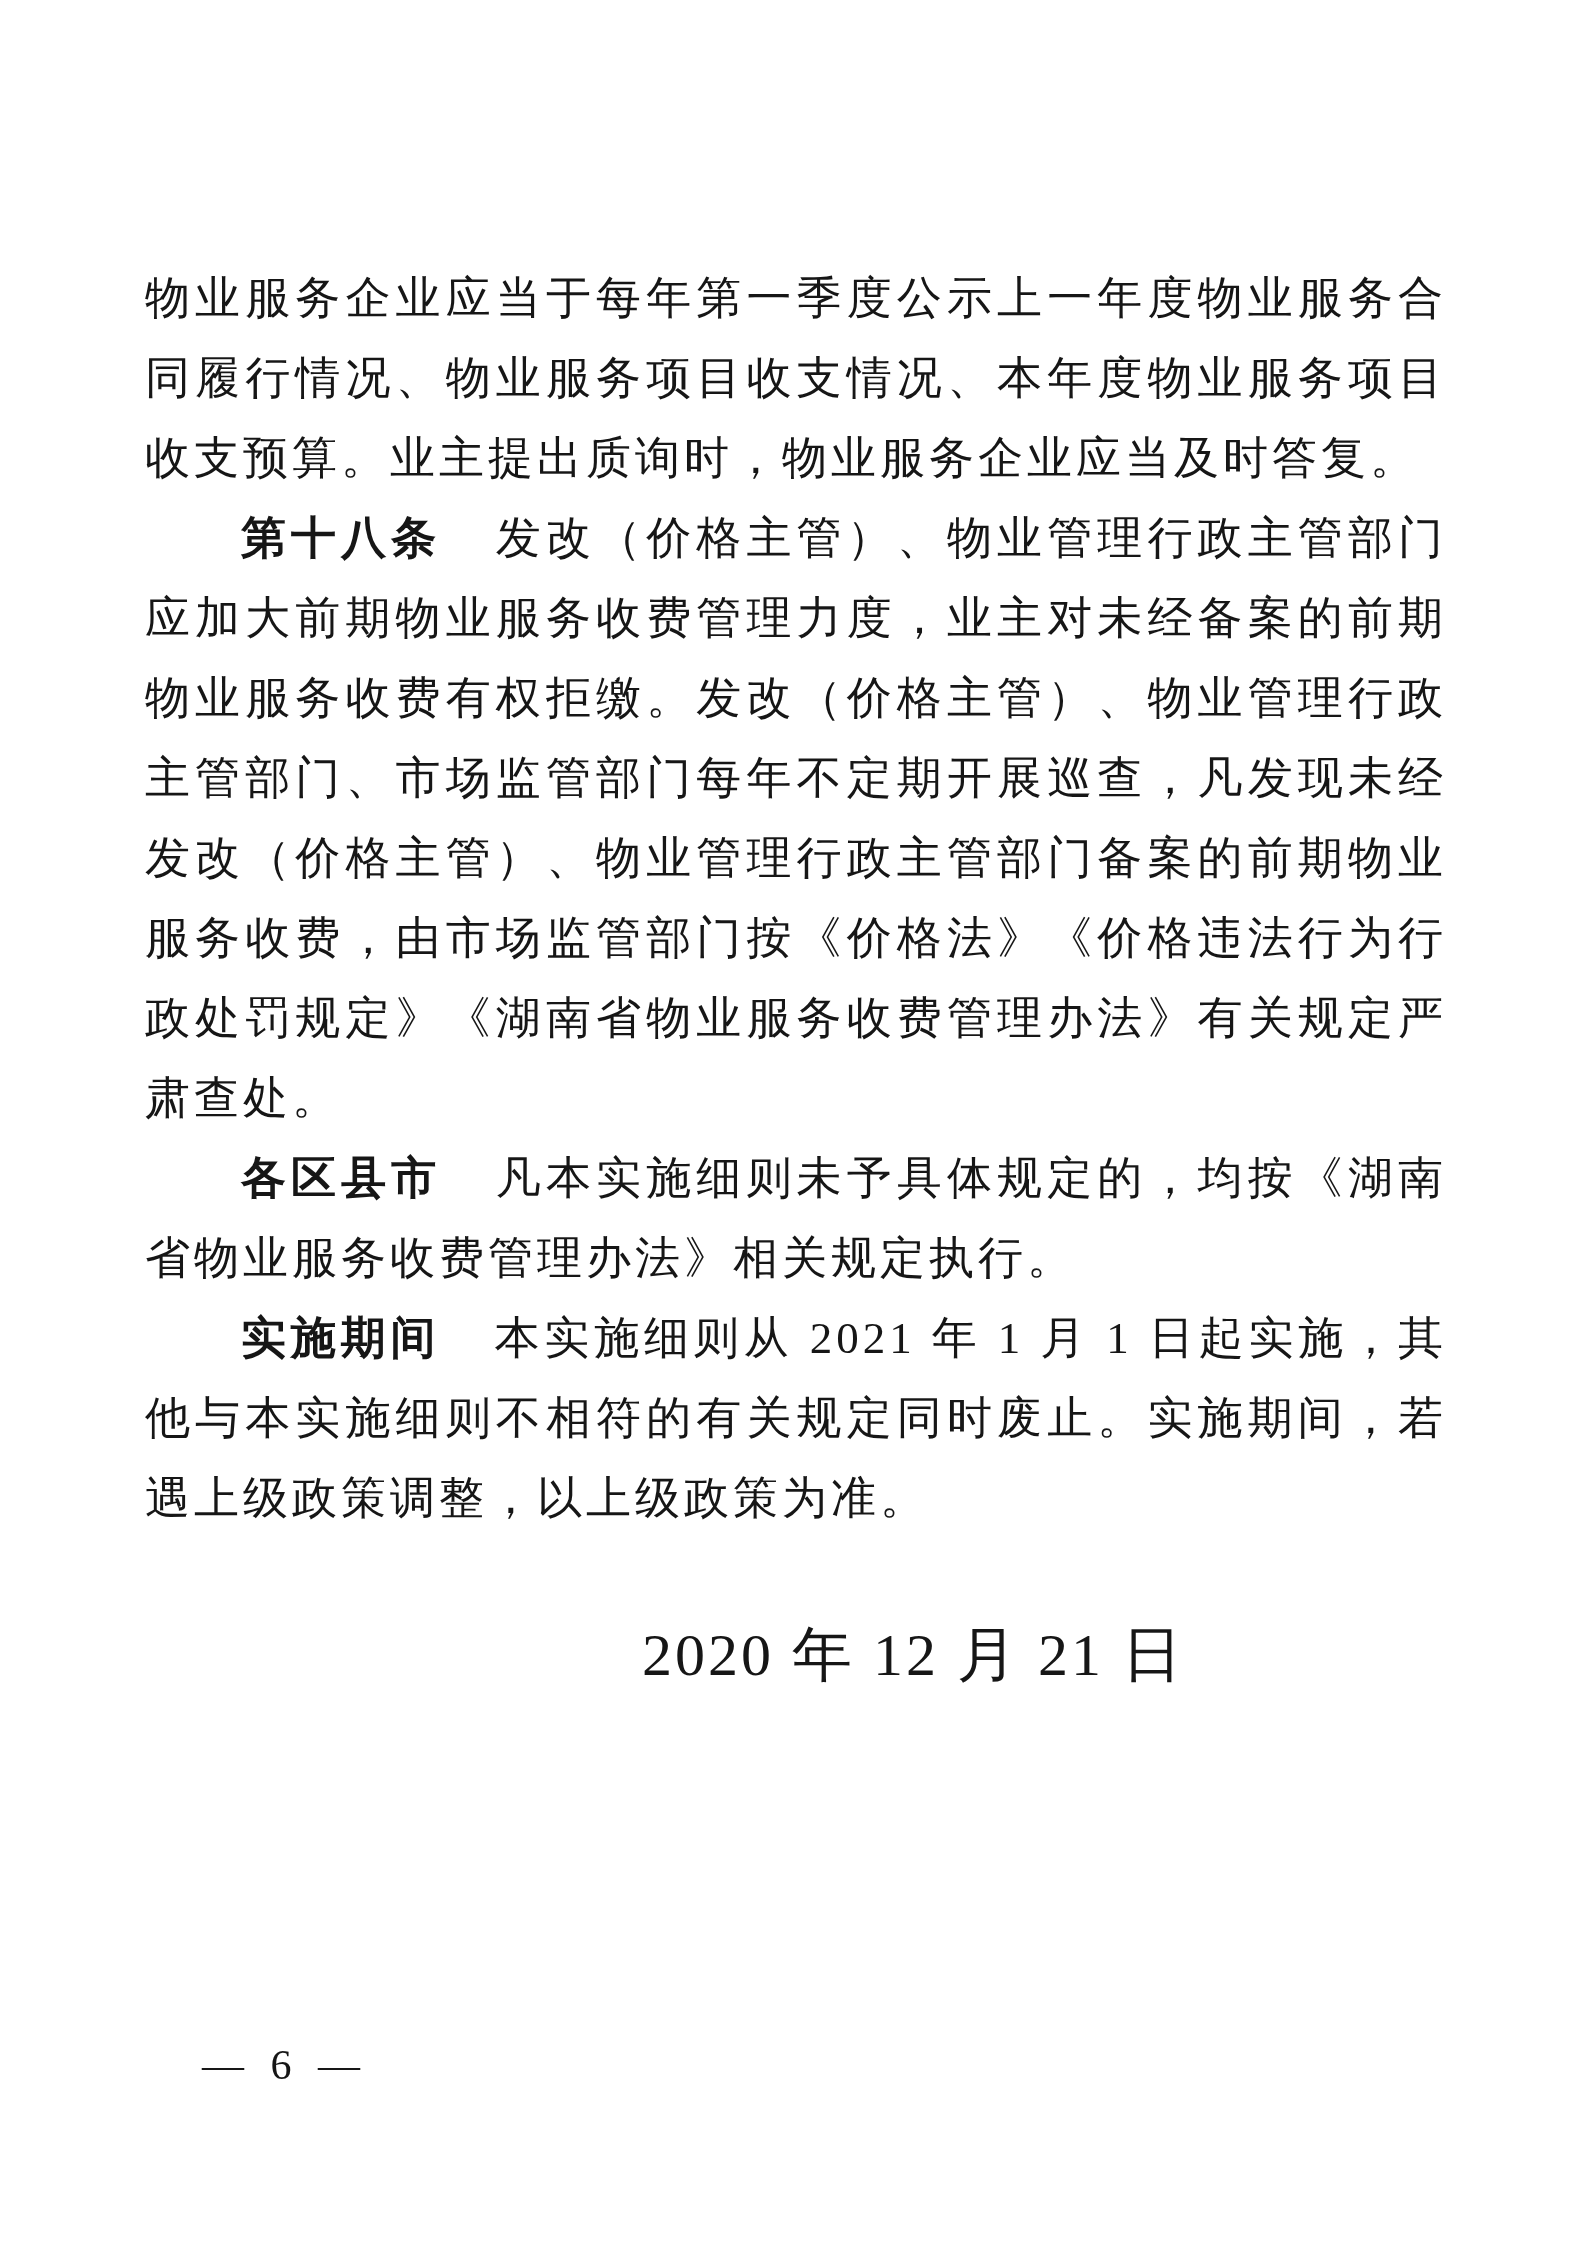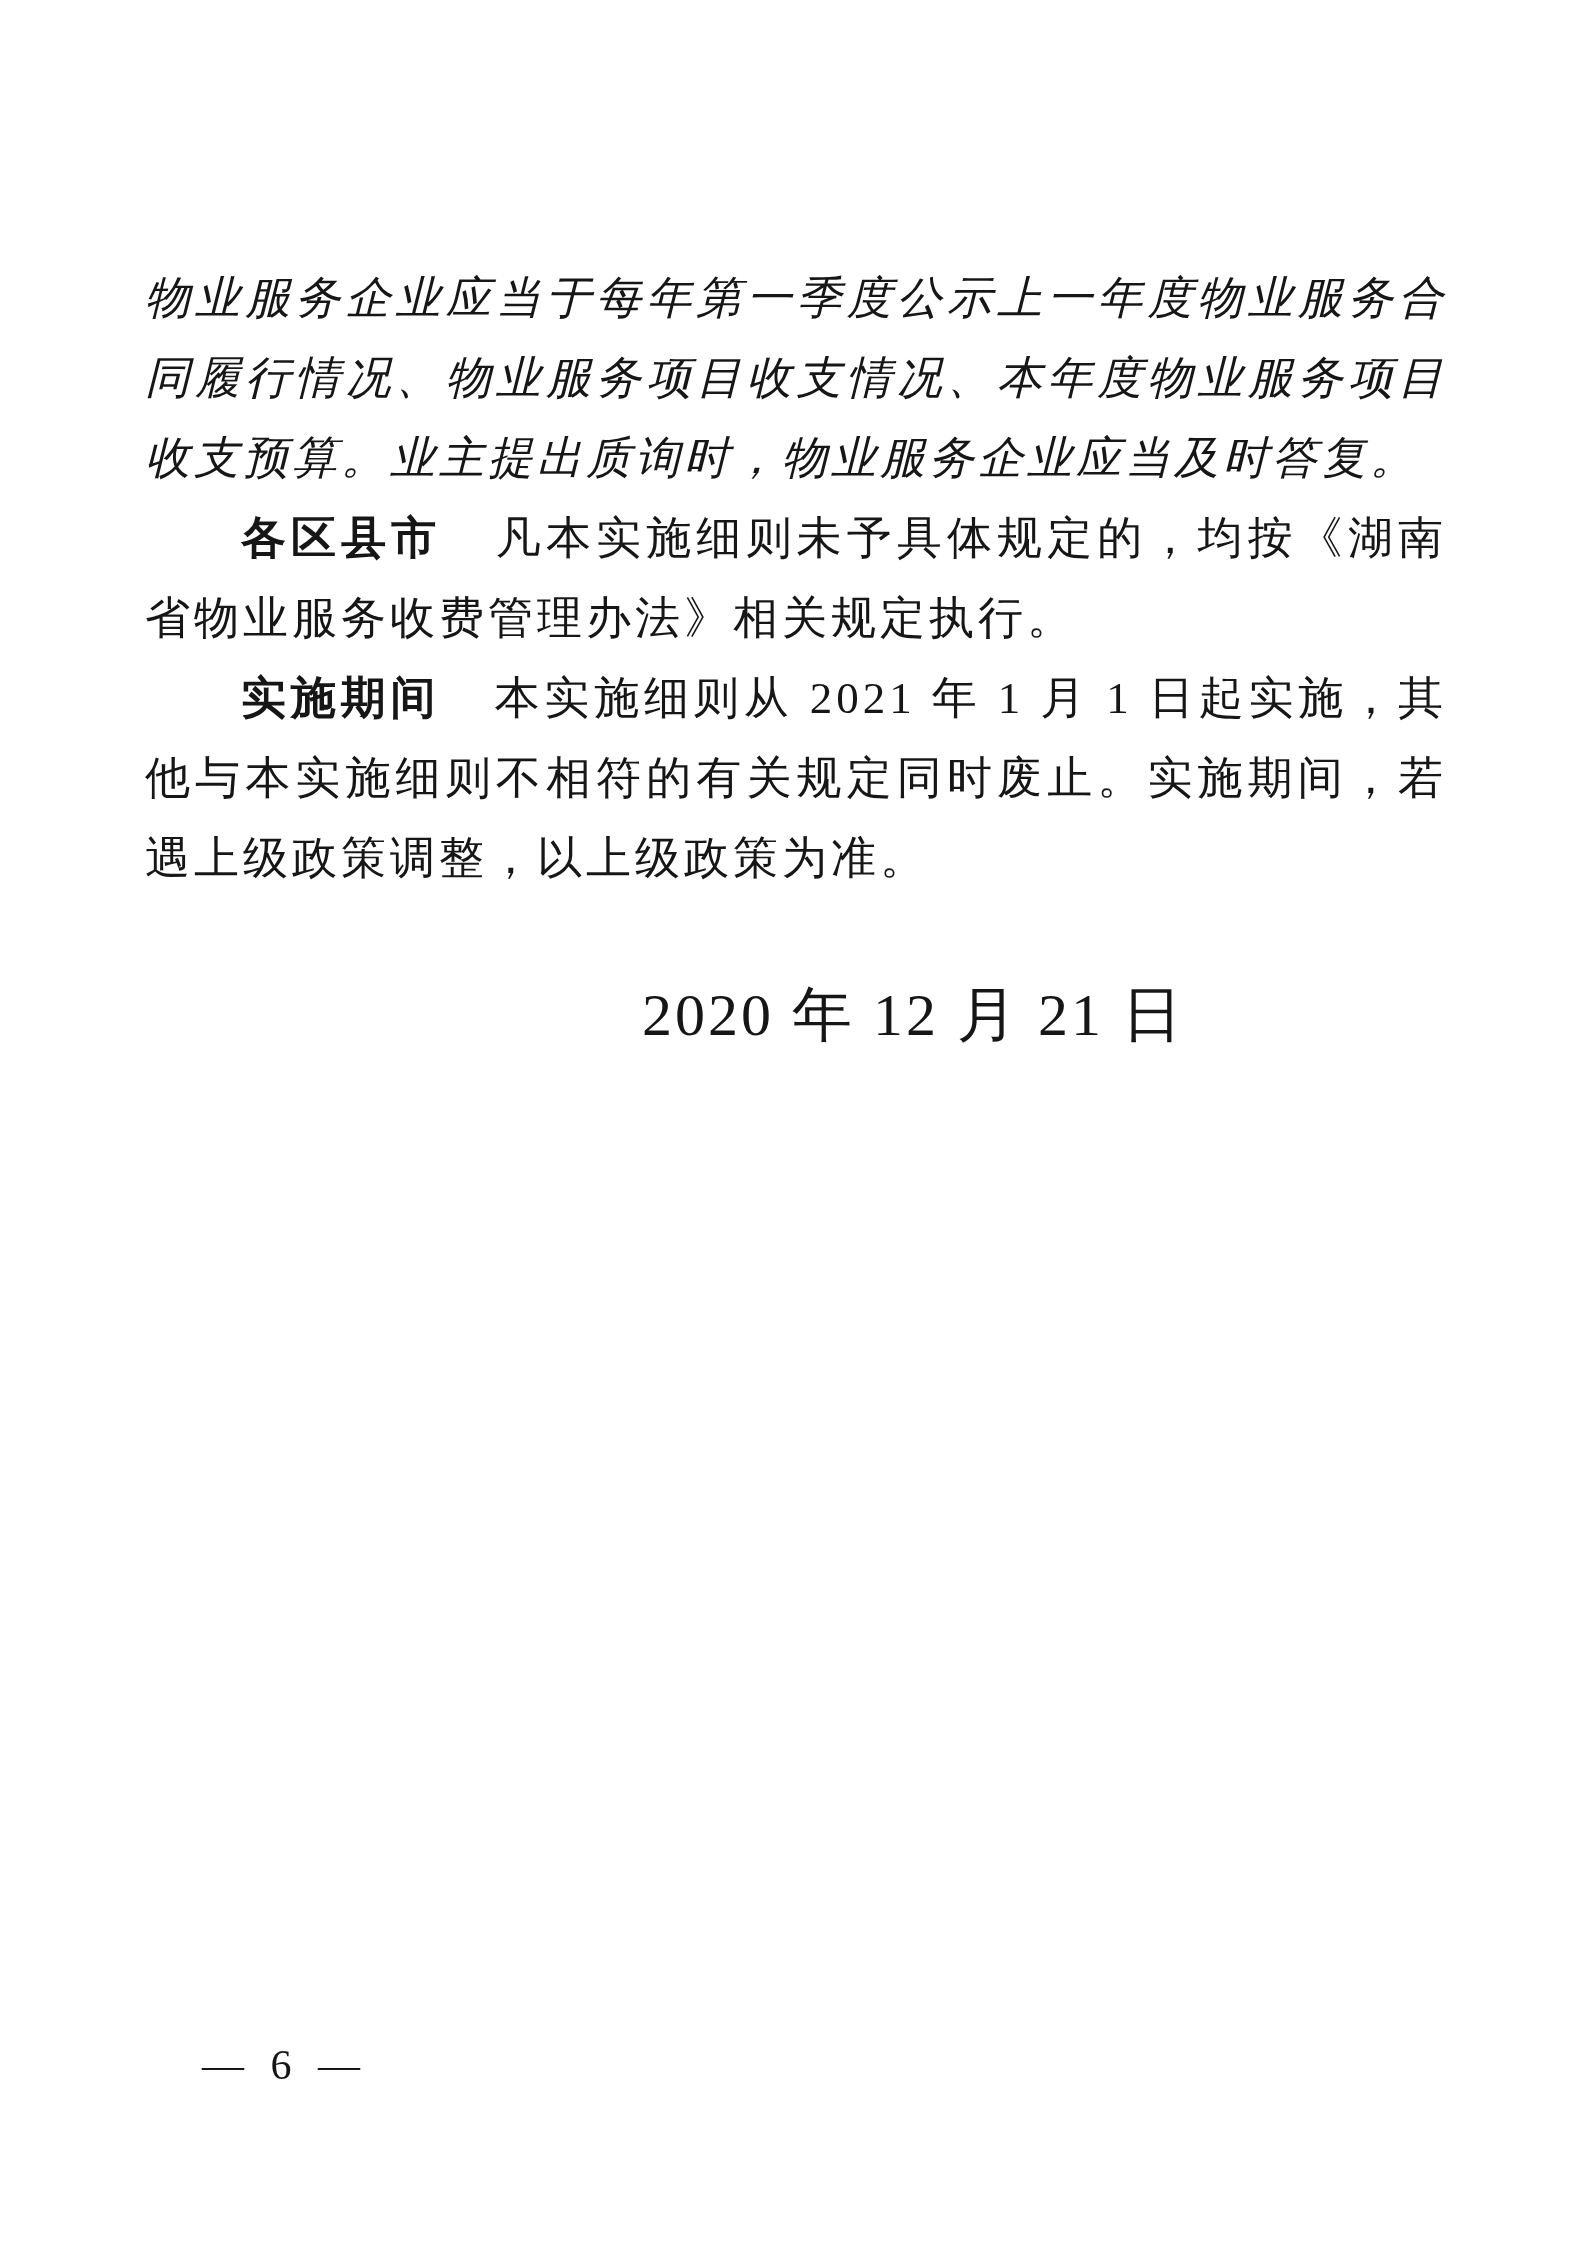--- a/index.html
+++ b/index.html
@@ -20,21 +20,21 @@
     width: 1302px;
   }
   .para {
     font-size: 45px;
     line-height: 80px;
     letter-spacing: 4px;
     text-align: justify;
     text-justify: inter-ideograph;
     text-indent: 96px;
   }
-  .para.no-indent { text-indent: 0; font-style: italic; }
+  .para.no-indent { text-indent: 0; }
   .para-heading {
     font-weight: bold;
     margin-right: 38px;
     font-family: "Liberation Sans", "DejaVu Sans", sans-serif;
   }
   .date-line {
     margin-top: 77px;
     font-size: 60px;
     line-height: 80px;
     letter-spacing: 3px;
@@ -54,20 +54,24 @@
 </head>
 <body>
 
 <div class="page">
   <div class="content">
 
     <p class="para no-indent">
       <span class="para-body">物业服务企业应当于每年第一季度公示上一年度物业服务合同履行情况、物业服务项目收支情况、本年度物业服务项目收支预算。业主提出质询时，物业服务企业应当及时答复。</span>
     </p>
 
+    <p class="para">
+      <span class="para-heading">第十八条</span>
+      <span class="para-body">发改（价格主管）、物业管理行政主管部门应加大前期物业服务收费管理力度，业主对未经备案的前期物业服务收费有权拒缴。发改（价格主管）、物业管理行政主管部门、市场监管部门每年不定期开展巡查，凡发现未经发改（价格主管）、物业管理行政主管部门备案的前期物业服务收费，由市场监管部门按《价格法》《价格违法行为行政处罚规定》《湖南省物业服务收费管理办法》有关规定严肃查处。</span>
+    </p>
 
 
     <p class="para">
       <span class="para-heading">各区县市</span>
       <span class="para-body">凡本实施细则未予具体规定的，均按《湖南省物业服务收费管理办法》相关规定执行。</span>
     </p>
 
     <p class="para">
       <span class="para-heading">实施期间</span>
       <span class="para-body">本实施细则从 2021 年 1 月 1 日起实施，其他与本实施细则不相符的有关规定同时废止。实施期间，若遇上级政策调整，以上级政策为准。</span>

